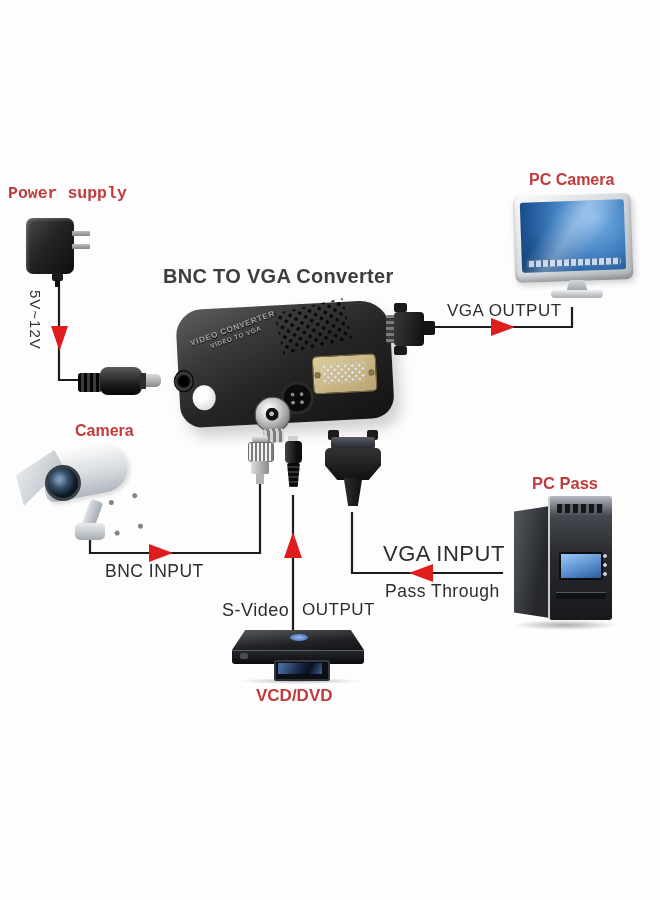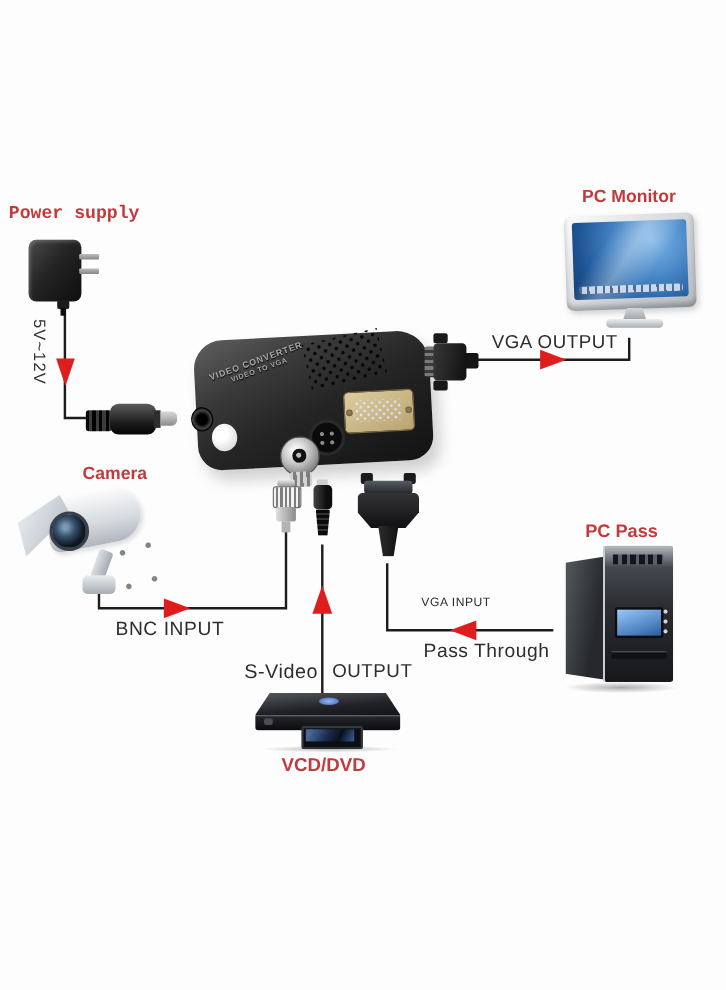--- a/index.html
+++ b/index.html
@@ -14,21 +14,21 @@
   #title{left:163px;top:266px;font-size:20px;font-weight:bold;color:var(--title,#3d3d3d);letter-spacing:.3px;}
   #lbl-power{left:8px;top:186px;font-size:16.5px;font-family:Liberation Mono, monospace;}
   #lbl-voltage{left:28px;top:290px;font-size:15px;color:#333;writing-mode:vertical-rl;text-orientation:sideways;letter-spacing:1px;}
   #lbl-monitor{left:529px;top:172px;font-size:16px;}
   #lbl-vgaout{left:447px;top:302px;font-size:17px;}
   #lbl-camera{left:75px;top:423px;font-size:16px;}
   #lbl-bncin{left:105px;top:563px;font-size:17.5px;}
   #lbl-svideo{left:222px;top:601px;font-size:18px;}
   #lbl-svinput{left:302px;top:601px;font-size:17px;}
   #lbl-vcddvd{left:256px;top:687px;font-size:17px;}
-  #lbl-vgain{left:383px;top:543px;font-size:11px;}
+  #lbl-vgain{left:383px;top:543px;font-size:22px;}
   #lbl-pass{left:385px;top:583px;font-size:17.5px;}
   #lbl-pchost{left:532px;top:475px;font-size:16.5px;}
 
   
   #wires{position:absolute;left:0;top:0;z-index:1;}
   #wires polyline{fill:none;stroke:var(--line,#1c1c1c);stroke-width:2.2;}
   #wires polygon{fill:var(--arrow-red,#e01d1d);}
   .dev{position:absolute;z-index:2;}
   .lbl{z-index:3;}
   .dev *{position:absolute;}
@@ -214,23 +214,24 @@
     <polyline points="90,537 90,553 260,553 260,481"></polyline>
     <polyline points="293,495 293,634"></polyline>
     <polyline points="352,512 352,573 503,573"></polyline>
     <polygon points="51,326 68,326 59.5,351"></polygon>
     <polygon points="491,318 491,336 515,327"></polygon>
     <polygon points="149,544 149,562 173,553"></polygon>
     <polygon points="284,558 302,558 293,532"></polygon>
     <polygon points="433,564 433,582 409,573"></polygon>
   </svg>
 
+  <div class="lbl" id="title">BNC TO VGA Converter</div>
   <div class="lbl red" id="lbl-power">Power supply</div>
   <div class="lbl" id="lbl-voltage">5V~12V</div>
-  <div class="lbl red" id="lbl-monitor">PC Monitor</div>
+  <div class="lbl red" id="lbl-monitor">PC Camera</div>
   <div class="lbl dark" id="lbl-vgaout">VGA OUTPUT</div>
   <div class="lbl red" id="lbl-camera">Camera</div>
   <div class="lbl dark" id="lbl-bncin">BNC INPUT</div>
   <div class="lbl dark" id="lbl-svideo">S-Video</div>
   <div class="lbl dark" id="lbl-svinput">OUTPUT</div>
   <div class="lbl red" id="lbl-vcddvd">VCD/DVD</div>
   <div class="lbl dark" id="lbl-vgain">VGA INPUT</div>
   <div class="lbl dark" id="lbl-pass">Pass Through</div>
   <div class="lbl red" id="lbl-pchost">PC Pass</div>
 

